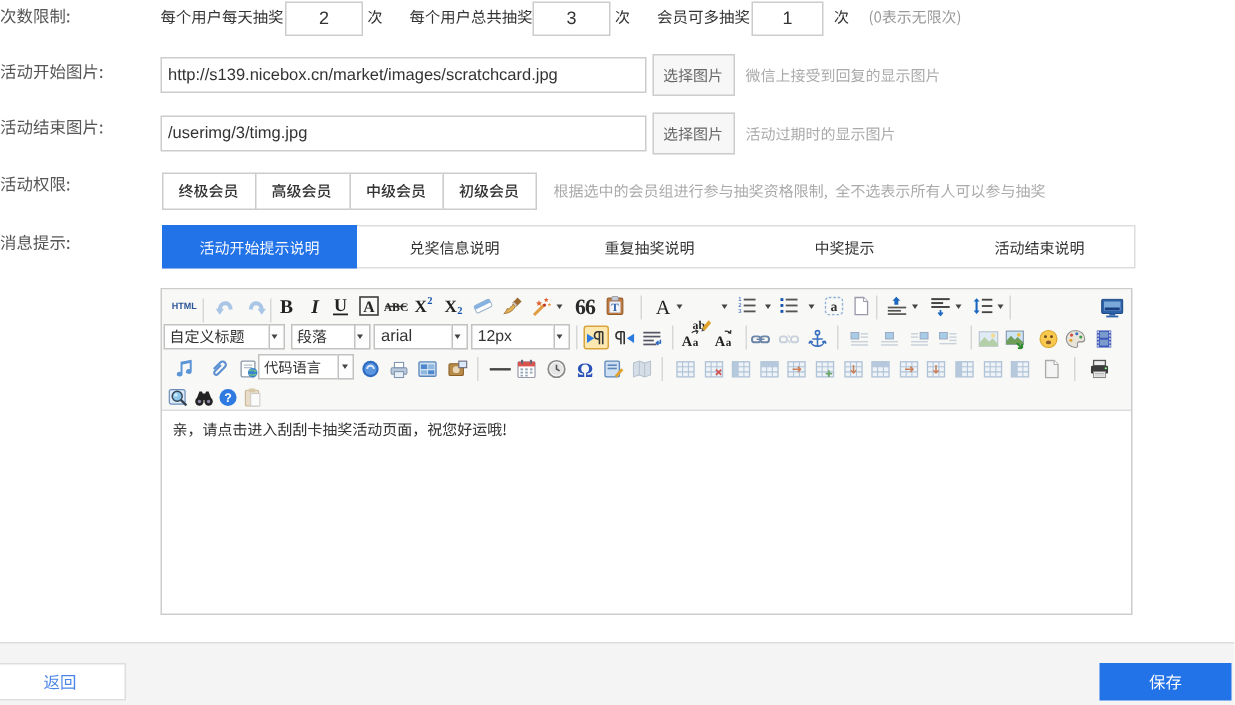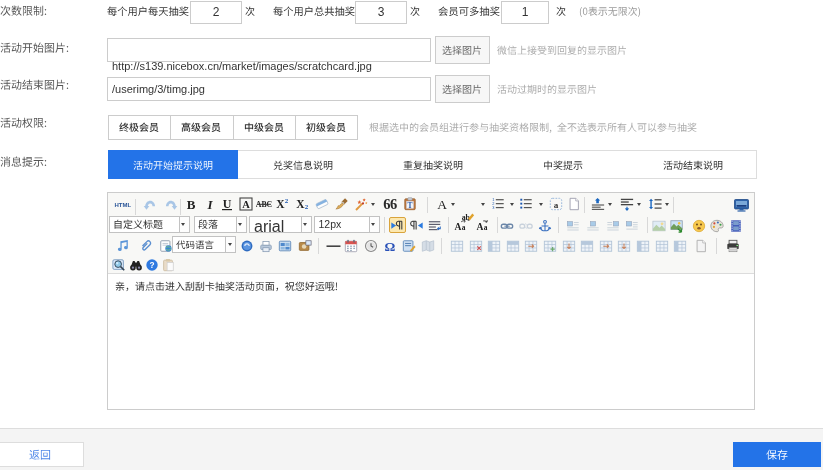--- a/index.html
+++ b/index.html
@@ -50,21 +50,21 @@
       <svg width="62" height="12" viewBox="0 -8.80 62.31 11.50" style="display:block;overflow:visible">
         <path d="M2.4 2.0 3.0 1.7C2.1 0.3 1.7 -1.4 1.7 -3.1C1.7 -4.8 2.1 -6.5 3.0 -7.9L2.4 -8.2C1.5 -6.7 0.9 -5.1 0.9 -3.1C0.9 -1.1 1.5 0.5 2.4 2.0Z M6.2 0.1C7.5 0.1 8.4 -1.1 8.4 -3.7C8.4 -6.2 7.5 -7.5 6.2 -7.5C4.8 -7.5 3.9 -6.2 3.9 -3.7C3.9 -1.1 4.8 0.1 6.2 0.1ZM6.2 -0.6C5.3 -0.6 4.8 -1.5 4.8 -3.7C4.8 -5.8 5.3 -6.7 6.2 -6.7C7.0 -6.7 7.6 -5.8 7.6 -3.7C7.6 -1.5 7.0 -0.6 6.2 -0.6Z M11.4 0.8C11.7 0.6 12.1 0.5 14.8 -0.4C14.8 -0.5 14.7 -0.8 14.7 -1.0L12.3 -0.3V-2.5C12.9 -2.9 13.4 -3.4 13.8 -3.9C14.6 -1.8 16.0 -0.2 18.1 0.5C18.2 0.3 18.4 -0.0 18.6 -0.2C17.6 -0.5 16.8 -1.0 16.1 -1.6C16.7 -2.0 17.4 -2.5 18.0 -3.0L17.4 -3.5C16.9 -3.0 16.2 -2.5 15.6 -2.1C15.2 -2.6 14.8 -3.2 14.6 -3.9H18.3V-4.5H14.3V-5.4H17.5V-6.0H14.3V-6.9H17.9V-7.5H14.3V-8.4H13.5V-7.5H10.0V-6.9H13.5V-6.0H10.5V-5.4H13.5V-4.5H9.6V-3.9H12.9C11.9 -3.0 10.5 -2.2 9.3 -1.8C9.4 -1.7 9.7 -1.4 9.8 -1.2C10.3 -1.4 10.9 -1.7 11.5 -2.0V-0.6C11.5 -0.1 11.3 0.0 11.1 0.1C11.2 0.3 11.4 0.6 11.4 0.8Z M21.3 -3.5C20.8 -2.4 20.1 -1.3 19.3 -0.6C19.5 -0.5 19.8 -0.2 20.0 -0.1C20.8 -0.9 21.6 -2.1 22.0 -3.3ZM25.8 -3.2C26.5 -2.2 27.2 -0.9 27.5 -0.1L28.3 -0.4C28.0 -1.3 27.2 -2.6 26.5 -3.5ZM20.4 -7.7V-6.9H27.5V-7.7ZM19.5 -5.2V-4.5H23.5V-0.2C23.5 -0.0 23.5 0.0 23.3 0.0C23.1 0.0 22.4 0.0 21.8 0.0C21.9 0.2 22.0 0.6 22.0 0.8C22.9 0.8 23.5 0.8 23.9 0.7C24.2 0.5 24.4 0.3 24.4 -0.2V-4.5H28.3V-5.2Z M30.1 -7.7V-7.0H33.4C33.4 -6.3 33.3 -5.5 33.2 -4.8H29.4V-4.0H33.1C32.7 -2.3 31.7 -0.7 29.3 0.2C29.5 0.3 29.7 0.6 29.8 0.8C32.4 -0.2 33.4 -2.1 33.8 -4.0H34.0V-0.6C34.0 0.3 34.3 0.6 35.4 0.6C35.6 0.6 37.0 0.6 37.2 0.6C38.2 0.6 38.4 0.1 38.5 -1.4C38.3 -1.5 38.0 -1.6 37.8 -1.8C37.8 -0.4 37.7 -0.2 37.2 -0.2C36.9 -0.2 35.7 -0.2 35.4 -0.2C34.9 -0.2 34.8 -0.2 34.8 -0.6V-4.0H38.4V-4.8H34.0C34.1 -5.5 34.1 -6.3 34.1 -7.0H37.9V-7.7Z M39.9 -8.0V0.8H40.5V-7.3H42.0C41.8 -6.6 41.5 -5.8 41.2 -5.0C41.9 -4.2 42.1 -3.6 42.1 -3.0C42.1 -2.7 42.0 -2.4 41.9 -2.3C41.8 -2.3 41.7 -2.2 41.6 -2.2C41.4 -2.2 41.2 -2.2 41.0 -2.2C41.1 -2.0 41.2 -1.8 41.2 -1.6C41.4 -1.6 41.6 -1.6 41.8 -1.6C42.0 -1.6 42.2 -1.7 42.4 -1.8C42.6 -2.0 42.8 -2.4 42.8 -2.9C42.8 -3.6 42.6 -4.3 41.9 -5.1C42.2 -5.9 42.6 -6.9 42.9 -7.7L42.4 -8.0L42.2 -8.0ZM47.0 -5.5V-4.2H44.1V-5.5ZM47.0 -6.1H44.1V-7.3H47.0ZM43.3 0.8C43.5 0.7 43.8 0.6 45.9 0.0C45.9 -0.2 45.9 -0.5 45.9 -0.7L44.1 -0.2V-3.6H45.0C45.5 -1.6 46.5 -0.0 48.1 0.7C48.2 0.5 48.4 0.2 48.6 0.1C47.8 -0.2 47.1 -0.8 46.6 -1.5C47.2 -1.9 47.9 -2.3 48.4 -2.7L47.9 -3.2C47.5 -2.9 46.8 -2.4 46.3 -2.1C46.1 -2.5 45.9 -3.0 45.7 -3.6H47.8V-8.0H43.4V-0.5C43.4 -0.1 43.1 0.1 43.0 0.2C43.1 0.3 43.3 0.6 43.3 0.8Z M49.5 -7.2C50.2 -6.8 51.0 -6.2 51.4 -5.8L51.9 -6.4C51.5 -6.8 50.6 -7.4 50.0 -7.7ZM49.4 -0.7 50.0 -0.2C50.7 -1.1 51.4 -2.3 52.0 -3.3L51.4 -3.8C50.8 -2.7 49.9 -1.5 49.4 -0.7ZM53.5 -8.4C53.1 -6.8 52.6 -5.2 51.8 -4.3C52.0 -4.2 52.4 -4.0 52.5 -3.8C52.9 -4.4 53.3 -5.1 53.6 -6.0H57.3C57.1 -5.3 56.8 -4.5 56.6 -4.0C56.7 -4.0 57.0 -3.8 57.2 -3.7C57.5 -4.4 58.0 -5.5 58.2 -6.4L57.7 -6.7L57.5 -6.7H53.9C54.0 -7.2 54.2 -7.7 54.3 -8.2ZM54.6 -5.5V-4.9C54.6 -3.4 54.4 -1.2 51.3 0.3C51.5 0.4 51.8 0.7 51.9 0.8C53.9 -0.1 54.7 -1.4 55.1 -2.6C55.7 -1.1 56.6 0.1 58.0 0.7C58.1 0.5 58.4 0.2 58.5 0.1C56.8 -0.6 55.9 -2.1 55.4 -4.1C55.4 -4.4 55.4 -4.6 55.4 -4.8V-5.5Z M59.9 2.0C60.8 0.5 61.4 -1.1 61.4 -3.1C61.4 -5.1 60.8 -6.7 59.9 -8.2L59.4 -7.9C60.2 -6.5 60.6 -4.8 60.6 -3.1C60.6 -1.4 60.2 0.3 59.4 1.7Z" fill="#999999"></path>
       </svg>
     </div>
 <div style="position:absolute;left:0.0px;top:41.6px">
       <svg width="69" height="13" viewBox="0 -9.68 69.06 12.65" style="display:block;overflow:visible">
         <path d="M1.0 -8.5C1.7 -8.2 2.6 -7.6 3.1 -7.3L3.5 -8.0C3.1 -8.3 2.1 -8.8 1.5 -9.1ZM0.5 -5.5C1.1 -5.1 2.0 -4.6 2.5 -4.3L3.0 -5.0C2.5 -5.3 1.6 -5.8 0.9 -6.1ZM0.7 0.2 1.4 0.7C2.1 -0.3 2.8 -1.7 3.4 -2.8L2.8 -3.4C2.2 -2.1 1.3 -0.7 0.7 0.2ZM3.5 -6.0V-5.2H6.7V-3.4H4.3V0.9H5.1V0.4H9.0V0.8H9.8V-3.4H7.5V-5.2H10.5V-6.0H7.5V-7.9C8.4 -8.1 9.3 -8.3 10.1 -8.6L9.4 -9.2C8.2 -8.8 5.9 -8.4 4.0 -8.2C4.1 -8.0 4.2 -7.7 4.3 -7.5C5.1 -7.6 5.9 -7.7 6.7 -7.8V-6.0ZM5.1 -0.4V-2.6H9.0V-0.4Z M12.0 -8.3V-7.6H16.2V-8.3ZM18.2 -9.1C18.2 -8.3 18.2 -7.5 18.1 -6.7H16.6V-5.9H18.1C18.0 -3.4 17.5 -1.1 16.0 0.3C16.3 0.4 16.5 0.7 16.7 0.9C18.3 -0.7 18.8 -3.2 18.9 -5.9H20.6C20.4 -2.0 20.3 -0.5 20.0 -0.2C19.9 -0.1 19.8 -0.0 19.6 -0.0C19.3 -0.0 18.8 -0.0 18.1 -0.1C18.3 0.1 18.4 0.5 18.4 0.7C19.0 0.7 19.6 0.7 19.9 0.7C20.3 0.7 20.5 0.6 20.7 0.3C21.1 -0.2 21.2 -1.7 21.4 -6.3C21.4 -6.4 21.4 -6.7 21.4 -6.7H19.0C19.0 -7.5 19.0 -8.3 19.0 -9.1ZM12.0 -0.5 12.0 -0.5V-0.5C12.2 -0.6 12.6 -0.7 15.7 -1.4L15.9 -0.7L16.6 -0.9C16.4 -1.7 15.9 -3.0 15.5 -4.0L14.8 -3.8C15.0 -3.3 15.3 -2.7 15.5 -2.1L12.8 -1.6C13.3 -2.6 13.7 -3.8 14.0 -5.0H16.4V-5.7H11.6V-5.0H13.1C12.8 -3.7 12.4 -2.4 12.2 -2.0C12.0 -1.6 11.9 -1.3 11.7 -1.2C11.8 -1.0 11.9 -0.6 12.0 -0.5Z M29.1 -7.7V-4.6H26.1V-5.1V-7.7ZM22.6 -4.6V-3.8H25.2C25.0 -2.3 24.5 -0.8 22.6 0.3C22.8 0.5 23.1 0.7 23.3 0.9C25.3 -0.4 25.9 -2.1 26.0 -3.8H29.1V0.9H30.0V-3.8H32.4V-4.6H30.0V-7.7H32.1V-8.5H23.0V-7.7H25.2V-5.1L25.2 -4.6Z M38.1 -3.6V0.9H38.8V0.4H42.2V0.9H43.0V-3.6ZM38.8 -0.3V-2.8H42.2V-0.3ZM37.7 -4.5C38.0 -4.6 38.5 -4.7 42.6 -5.0C42.7 -4.7 42.9 -4.4 43.0 -4.2L43.7 -4.6C43.3 -5.4 42.5 -6.7 41.8 -7.6L41.1 -7.3C41.5 -6.8 41.9 -6.3 42.2 -5.7L38.7 -5.5C39.4 -6.5 40.2 -7.7 40.8 -9.0L39.9 -9.3C39.3 -7.9 38.4 -6.4 38.1 -6.0C37.9 -5.6 37.7 -5.3 37.4 -5.3C37.5 -5.1 37.7 -4.7 37.7 -4.5ZM35.2 -6.2H36.5C36.3 -4.8 36.1 -3.6 35.7 -2.7C35.3 -2.9 35.0 -3.2 34.6 -3.5C34.8 -4.3 35.0 -5.2 35.2 -6.2ZM33.7 -3.2C34.3 -2.8 34.8 -2.4 35.4 -1.9C34.9 -0.9 34.2 -0.2 33.4 0.2C33.6 0.4 33.8 0.7 33.9 0.9C34.8 0.3 35.5 -0.4 36.0 -1.4C36.4 -1.0 36.8 -0.6 37.0 -0.2L37.5 -0.9C37.2 -1.3 36.8 -1.7 36.3 -2.1C36.8 -3.4 37.1 -4.9 37.3 -6.9L36.8 -7.0L36.7 -7.0H35.4C35.5 -7.7 35.6 -8.5 35.7 -9.1L35.0 -9.2C34.9 -8.5 34.8 -7.8 34.6 -7.0H33.5V-6.2H34.5C34.2 -5.1 34.0 -4.0 33.7 -3.2Z M48.1 -3.1C49.0 -2.9 50.1 -2.5 50.7 -2.2L51.1 -2.8C50.5 -3.0 49.4 -3.4 48.5 -3.6ZM47.0 -1.7C48.5 -1.5 50.4 -1.0 51.5 -0.7L51.9 -1.3C50.8 -1.6 48.9 -2.1 47.4 -2.2ZM44.9 -8.8V0.9H45.7V0.4H53.3V0.9H54.1V-8.8ZM45.7 -0.3V-8.0H53.3V-0.3ZM48.6 -7.8C48.0 -6.9 47.1 -6.0 46.1 -5.5C46.3 -5.4 46.6 -5.1 46.7 -5.0C47.0 -5.2 47.4 -5.5 47.7 -5.8C48.0 -5.4 48.4 -5.1 48.9 -4.8C47.9 -4.3 46.9 -4.0 45.9 -3.8C46.1 -3.7 46.2 -3.3 46.3 -3.1C47.4 -3.4 48.5 -3.8 49.6 -4.4C50.5 -3.9 51.5 -3.5 52.6 -3.3C52.7 -3.5 52.9 -3.7 53.1 -3.9C52.1 -4.1 51.1 -4.4 50.3 -4.8C51.1 -5.3 51.8 -5.9 52.2 -6.7L51.8 -6.9L51.6 -6.9H48.8C49.0 -7.1 49.1 -7.3 49.2 -7.5ZM48.2 -6.2 48.2 -6.3H51.1C50.7 -5.8 50.2 -5.5 49.6 -5.1C49.0 -5.4 48.5 -5.8 48.2 -6.2Z M57.0 -9.0V-5.3C57.0 -3.3 56.8 -1.3 55.4 0.3C55.6 0.4 55.9 0.7 56.1 0.9C57.1 -0.2 57.5 -1.6 57.7 -2.9H62.3V0.9H63.2V-3.8H57.8C57.8 -4.3 57.8 -4.8 57.8 -5.3V-5.5H64.9V-6.4H61.8V-9.2H61.0V-6.4H57.8V-9.0Z M67.5 -4.3C67.9 -4.3 68.3 -4.6 68.3 -5.1C68.3 -5.5 67.9 -5.8 67.5 -5.8C67.1 -5.8 66.8 -5.5 66.8 -5.1C66.8 -4.6 67.1 -4.3 67.5 -4.3ZM67.5 0.1C67.9 0.1 68.3 -0.2 68.3 -0.6C68.3 -1.1 67.9 -1.4 67.5 -1.4C67.1 -1.4 66.8 -1.1 66.8 -0.6C66.8 -0.2 67.1 0.1 67.5 0.1Z" fill="#555555"></path>
       </svg>
     </div>
 <div style="position:absolute;left:107px;top:38px;width:324px;height:24px;border:1px solid #cccccc;background:#fff"></div>
-<div style="position:absolute;left:112px;top:44px;font-family:'Liberation Sans',sans-serif;font-size:11px;color:#333333;white-space:nowrap;margin-top:16px;">http://s139.nicebox.cn/market/images/scratchcard.jpg</div>
+<div style="position:absolute;left:112px;top:44px;font-family:'Liberation Sans',sans-serif;font-size:11px;color:#333333;white-space:nowrap;">http://s139.nicebox.cn/market/images/scratchcard.jpg</div>
 <div style="position:absolute;left:435px;top:35.5px;width:55px;height:28.5px;border:1px solid #cccccc;background:#f7f7f7"></div>
 <div style="position:absolute;left:442.0px;top:45.0px">
       <svg width="40" height="12" viewBox="0 -8.80 40.00 11.50" style="display:block;overflow:visible">
         <path d="M0.6 -7.7C1.2 -7.2 1.9 -6.5 2.2 -6.0L2.8 -6.4C2.5 -6.9 1.8 -7.6 1.2 -8.1ZM4.5 -8.1C4.2 -7.2 3.8 -6.3 3.3 -5.7C3.4 -5.7 3.8 -5.5 3.9 -5.3C4.1 -5.6 4.4 -6.0 4.5 -6.4H6.0V-4.9H3.2V-4.2H5.0C4.8 -2.9 4.4 -2.0 2.9 -1.4C3.1 -1.3 3.3 -1.0 3.4 -0.8C5.1 -1.5 5.6 -2.6 5.8 -4.2H6.8V-1.9C6.8 -1.2 7.0 -0.9 7.7 -0.9C7.9 -0.9 8.5 -0.9 8.7 -0.9C9.3 -0.9 9.5 -1.2 9.6 -2.5C9.4 -2.6 9.1 -2.7 8.9 -2.8C8.9 -1.8 8.9 -1.6 8.6 -1.6C8.5 -1.6 7.9 -1.6 7.8 -1.6C7.6 -1.6 7.5 -1.7 7.5 -1.9V-4.2H9.5V-4.9H6.8V-6.4H9.1V-7.0H6.8V-8.4H6.0V-7.0H4.9C5.0 -7.3 5.1 -7.6 5.2 -8.0ZM2.5 -4.6H0.6V-3.9H1.8V-0.8C1.4 -0.6 0.9 -0.3 0.5 0.1L1.0 0.8C1.5 0.2 2.1 -0.3 2.4 -0.3C2.6 -0.3 3.0 -0.1 3.4 0.2C4.0 0.6 4.8 0.7 6.0 0.7C7.0 0.7 8.7 0.6 9.5 0.6C9.5 0.4 9.6 -0.0 9.7 -0.2C8.7 -0.1 7.2 -0.0 6.0 -0.0C5.0 -0.0 4.1 -0.1 3.5 -0.5C3.0 -0.7 2.8 -1.0 2.5 -1.0Z M11.8 -8.4V-6.4H10.5V-5.7H11.8V-3.6C11.2 -3.4 10.8 -3.3 10.4 -3.1L10.6 -2.4L11.8 -2.8V-0.1C11.8 0.0 11.7 0.1 11.6 0.1C11.5 0.1 11.1 0.1 10.7 0.1C10.8 0.3 10.8 0.6 10.9 0.8C11.5 0.8 11.9 0.8 12.2 0.6C12.4 0.5 12.5 0.3 12.5 -0.1V-3.1L13.7 -3.4L13.6 -4.1L12.5 -3.8V-5.7H13.7V-6.4H12.5V-8.4ZM18.0 -7.2C17.7 -6.7 17.2 -6.2 16.6 -5.8C16.1 -6.2 15.7 -6.7 15.3 -7.2ZM14.0 -7.9V-7.2H14.6C15.0 -6.5 15.5 -5.9 16.0 -5.4C15.3 -5.0 14.4 -4.6 13.5 -4.4C13.7 -4.3 13.8 -4.0 13.9 -3.8C14.8 -4.1 15.8 -4.5 16.6 -5.0C17.4 -4.5 18.3 -4.0 19.3 -3.8C19.4 -4.0 19.6 -4.3 19.7 -4.4C18.8 -4.6 17.9 -5.0 17.2 -5.4C18.0 -6.0 18.7 -6.8 19.1 -7.7L18.6 -7.9L18.5 -7.9ZM16.2 -4.1V-3.2H14.2V-2.6H16.2V-1.5H13.7V-0.8H16.2V0.8H16.9V-0.8H19.6V-1.5H16.9V-2.6H18.9V-3.2H16.9V-4.1Z M23.8 -2.8C24.6 -2.6 25.6 -2.3 26.1 -2.0L26.4 -2.5C25.9 -2.8 24.9 -3.1 24.1 -3.2ZM22.8 -1.5C24.1 -1.4 25.9 -1.0 26.8 -0.6L27.1 -1.2C26.2 -1.5 24.4 -1.9 23.1 -2.0ZM20.8 -8.0V0.8H21.6V0.4H28.4V0.8H29.2V-8.0ZM21.6 -0.3V-7.3H28.4V-0.3ZM24.1 -7.1C23.6 -6.3 22.8 -5.5 21.9 -5.0C22.1 -4.9 22.3 -4.6 22.4 -4.5C22.8 -4.7 23.1 -5.0 23.4 -5.2C23.7 -4.9 24.0 -4.6 24.4 -4.3C23.6 -3.9 22.6 -3.6 21.7 -3.5C21.9 -3.3 22.0 -3.0 22.1 -2.9C23.1 -3.1 24.1 -3.5 25.1 -4.0C25.9 -3.5 26.9 -3.2 27.8 -3.0C27.9 -3.1 28.1 -3.4 28.2 -3.5C27.4 -3.7 26.5 -4.0 25.7 -4.3C26.4 -4.8 27.1 -5.4 27.5 -6.1L27.1 -6.3L26.9 -6.3H24.4C24.5 -6.5 24.6 -6.7 24.8 -6.9ZM23.8 -5.6 23.9 -5.7H26.4C26.1 -5.3 25.6 -5.0 25.1 -4.7C24.6 -4.9 24.1 -5.3 23.8 -5.6Z M31.8 -8.1V-4.8C31.8 -3.0 31.7 -1.2 30.4 0.2C30.6 0.4 30.8 0.6 31.0 0.8C31.9 -0.2 32.3 -1.4 32.5 -2.7H36.7V0.8H37.5V-3.4H32.5C32.6 -3.9 32.6 -4.4 32.6 -4.8V-5.0H39.0V-5.8H36.2V-8.4H35.4V-5.8H32.6V-8.1Z" fill="#666666"></path>
       </svg>
     </div>
 <div style="position:absolute;left:497.0px;top:45.0px">
       <svg width="130" height="12" viewBox="0 -8.80 130.00 11.50" style="display:block;overflow:visible">
         <path d="M2.0 -8.4C1.6 -7.7 0.9 -6.9 0.3 -6.4C0.4 -6.3 0.6 -6.0 0.7 -5.8C1.4 -6.4 2.2 -7.3 2.7 -8.2ZM3.3 -3.2V-2.0C3.3 -1.3 3.2 -0.4 2.5 0.3C2.7 0.4 2.9 0.6 3.0 0.8C3.8 -0.0 3.9 -1.2 3.9 -2.0V-2.6H5.2V-1.4C5.2 -1.0 5.1 -0.9 5.0 -0.8C5.0 -0.6 5.2 -0.3 5.2 -0.2C5.4 -0.3 5.6 -0.5 6.8 -1.3C6.7 -1.5 6.7 -1.7 6.6 -1.9L5.9 -1.4V-3.2ZM7.4 -5.7H8.6C8.4 -4.5 8.2 -3.4 7.9 -2.5C7.6 -3.3 7.4 -4.3 7.3 -5.3ZM2.8 -4.5V-3.8H6.2V-3.9C6.3 -3.8 6.5 -3.6 6.5 -3.5C6.7 -3.7 6.8 -3.9 6.9 -4.2C7.0 -3.3 7.2 -2.4 7.5 -1.7C7.1 -0.9 6.5 -0.2 5.7 0.3C5.8 0.4 6.1 0.7 6.1 0.8C6.8 0.3 7.4 -0.2 7.8 -0.9C8.2 -0.2 8.6 0.4 9.2 0.8C9.3 0.6 9.5 0.3 9.7 0.2C9.1 -0.2 8.6 -0.8 8.2 -1.6C8.8 -2.7 9.1 -4.1 9.2 -5.7H9.6V-6.3H7.5C7.7 -7.0 7.8 -7.6 7.8 -8.3L7.1 -8.4C7.0 -6.8 6.7 -5.3 6.2 -4.3V-4.5ZM3.0 -7.6V-5.2H6.2V-7.6H5.6V-5.8H4.9V-8.4H4.3V-5.8H3.6V-7.6ZM2.2 -6.4C1.7 -5.3 0.9 -4.3 0.2 -3.6C0.3 -3.4 0.5 -3.1 0.6 -2.9C0.9 -3.2 1.2 -3.5 1.5 -3.9V0.8H2.2V-4.9C2.4 -5.3 2.7 -5.8 2.9 -6.2Z M13.8 -5.3V-4.7H18.7V-5.3ZM13.8 -3.9V-3.3H18.7V-3.9ZM13.1 -6.8V-6.1H19.5V-6.8ZM15.4 -8.2C15.7 -7.7 16.0 -7.2 16.1 -6.8L16.8 -7.1C16.6 -7.5 16.4 -8.0 16.1 -8.4ZM13.7 -2.4V0.8H14.3V0.4H18.1V0.8H18.8V-2.4ZM14.3 -0.2V-1.8H18.1V-0.2ZM12.6 -8.4C12.1 -6.9 11.2 -5.4 10.3 -4.4C10.4 -4.2 10.7 -3.8 10.7 -3.7C11.1 -4.0 11.4 -4.5 11.7 -5.0V0.8H12.4V-6.2C12.7 -6.8 13.0 -7.5 13.2 -8.2Z M24.3 -8.2V-0.4H20.5V0.3H29.5V-0.4H25.1V-4.4H28.8V-5.2H25.1V-8.2Z M34.6 -6.4C34.9 -6.0 35.1 -5.4 35.3 -5.0L35.9 -5.3C35.8 -5.7 35.4 -6.2 35.1 -6.6ZM31.6 -8.4V-6.4H30.4V-5.7H31.6V-3.5C31.1 -3.3 30.6 -3.2 30.3 -3.1L30.5 -2.4L31.6 -2.7V-0.1C31.6 0.0 31.6 0.1 31.4 0.1C31.3 0.1 31.0 0.1 30.6 0.1C30.7 0.3 30.8 0.6 30.8 0.8C31.4 0.8 31.7 0.8 32.0 0.6C32.2 0.5 32.3 0.3 32.3 -0.1V-3.0L33.3 -3.3L33.2 -4.0L32.3 -3.7V-5.7H33.3V-6.4H32.3V-8.4ZM35.7 -8.2C35.8 -8.0 36.0 -7.6 36.1 -7.4H33.8V-6.7H39.3V-7.4H36.9C36.8 -7.7 36.6 -8.0 36.4 -8.3ZM37.7 -6.6C37.5 -6.1 37.1 -5.5 36.8 -5.0H33.5V-4.4H39.5V-5.0H37.6C37.9 -5.4 38.1 -5.9 38.4 -6.4ZM37.6 -2.6C37.5 -2.0 37.1 -1.5 36.7 -1.1C36.1 -1.3 35.6 -1.5 35.0 -1.7C35.2 -2.0 35.4 -2.3 35.6 -2.6ZM34.0 -1.4C34.6 -1.2 35.4 -0.9 36.1 -0.6C35.4 -0.2 34.4 0.0 33.2 0.1C33.3 0.3 33.5 0.6 33.5 0.8C35.0 0.6 36.0 0.2 36.8 -0.3C37.6 0.1 38.4 0.5 38.9 0.8L39.4 0.2C38.9 -0.1 38.2 -0.4 37.4 -0.8C37.9 -1.3 38.2 -1.9 38.4 -2.6H39.6V-3.3H36.0C36.2 -3.6 36.3 -3.9 36.5 -4.2L35.8 -4.3C35.6 -4.0 35.4 -3.6 35.2 -3.3H33.4V-2.6H34.9C34.6 -2.1 34.3 -1.7 34.0 -1.4Z M48.2 -8.4C46.5 -8.1 43.4 -7.8 40.8 -7.7C40.9 -7.5 41.0 -7.2 41.0 -7.0C43.6 -7.2 46.7 -7.4 48.7 -7.8ZM44.3 -7.1C44.5 -6.6 44.8 -6.0 44.8 -5.6L45.5 -5.8C45.5 -6.1 45.2 -6.8 45.0 -7.2ZM47.7 -7.2C47.5 -6.7 47.1 -6.0 46.8 -5.5H42.4L43.0 -5.7C42.9 -6.1 42.6 -6.6 42.3 -7.0L41.7 -6.8C41.9 -6.4 42.2 -5.9 42.3 -5.5H40.7V-3.5H41.4V-4.9H48.5V-3.5H49.3V-5.5H47.6C47.9 -6.0 48.2 -6.5 48.5 -7.0ZM46.9 -3.0C46.5 -2.3 45.8 -1.7 45.0 -1.3C44.2 -1.8 43.5 -2.3 43.1 -3.0ZM41.9 -3.7V-3.0H42.4L42.3 -3.0C42.8 -2.2 43.5 -1.5 44.3 -0.9C43.2 -0.4 41.9 -0.1 40.5 0.1C40.7 0.3 40.9 0.6 41.0 0.8C42.4 0.5 43.8 0.1 45.0 -0.5C46.1 0.1 47.5 0.6 49.0 0.8C49.1 0.6 49.3 0.2 49.5 0.1C48.1 -0.1 46.8 -0.4 45.8 -0.9C46.7 -1.5 47.5 -2.4 48.1 -3.4L47.6 -3.8L47.4 -3.7Z M56.4 -7.5V-1.5H57.1V-7.5ZM58.4 -8.2V-0.4C58.4 -0.2 58.3 -0.1 58.2 -0.1C58.0 -0.1 57.5 -0.1 56.9 -0.2C57.0 0.0 57.1 0.4 57.1 0.6C57.9 0.6 58.4 0.6 58.7 0.4C59.0 0.3 59.1 0.1 59.1 -0.4V-8.2ZM50.6 -0.4 50.8 0.3C52.1 0.0 54.0 -0.3 55.8 -0.7L55.8 -1.3L53.6 -0.9V-2.5H55.6V-3.2H53.6V-4.2H52.9V-3.2H51.0V-2.5H52.9V-0.8ZM51.2 -4.4C51.4 -4.5 51.8 -4.5 54.9 -4.8C55.1 -4.6 55.2 -4.4 55.3 -4.2L55.9 -4.6C55.6 -5.2 54.9 -6.1 54.3 -6.8L53.8 -6.4C54.0 -6.1 54.3 -5.8 54.5 -5.4L52.0 -5.2C52.4 -5.8 52.8 -6.4 53.1 -7.1H55.9V-7.7H50.7V-7.1H52.3C52.0 -6.4 51.6 -5.7 51.4 -5.5C51.2 -5.3 51.1 -5.1 50.9 -5.1C51.0 -4.9 51.1 -4.5 51.2 -4.4Z M63.7 -5.0H66.2V-2.7H63.7ZM63.0 -5.7V-2.0H66.9V-5.7ZM60.8 -8.0V0.8H61.6V0.2H68.4V0.8H69.2V-8.0ZM61.6 -0.5V-7.2H68.4V-0.5Z M72.9 -4.4H77.5V-3.7H72.9ZM72.9 -5.6H77.5V-4.9H72.9ZM72.1 -6.1V-3.2H73.2C72.7 -2.4 71.8 -1.7 70.9 -1.3C71.1 -1.2 71.3 -0.9 71.5 -0.8C71.9 -1.0 72.3 -1.3 72.7 -1.7C73.1 -1.2 73.6 -0.8 74.2 -0.5C73.0 -0.2 71.7 0.0 70.3 0.1C70.5 0.3 70.6 0.6 70.6 0.8C72.1 0.7 73.7 0.4 75.1 -0.1C76.3 0.3 77.7 0.6 79.2 0.7C79.3 0.5 79.5 0.2 79.6 0.1C78.3 -0.0 77.0 -0.2 76.0 -0.5C76.9 -1.0 77.7 -1.6 78.2 -2.3L77.7 -2.6L77.6 -2.6H73.6C73.8 -2.8 73.9 -3.0 74.0 -3.2L74.0 -3.2H78.3V-6.1ZM72.7 -8.4C72.2 -7.4 71.3 -6.5 70.5 -5.9C70.6 -5.8 70.9 -5.5 71.0 -5.3C71.5 -5.7 72.0 -6.2 72.5 -6.8H79.0V-7.4H72.9C73.1 -7.7 73.2 -7.9 73.3 -8.2ZM77.0 -2.0C76.5 -1.5 75.8 -1.1 75.0 -0.8C74.3 -1.1 73.7 -1.5 73.2 -2.0Z M85.5 -4.2C86.1 -3.5 86.8 -2.5 87.0 -1.9L87.7 -2.3C87.4 -2.9 86.7 -3.9 86.1 -4.6ZM82.4 -8.4C82.3 -7.9 82.2 -7.3 82.0 -6.8H80.9V0.5H81.6V-0.2H84.3V-6.8H82.7C82.8 -7.2 83.0 -7.8 83.2 -8.3ZM81.6 -6.1H83.7V-4.0H81.6ZM81.6 -0.9V-3.4H83.7V-0.9ZM86.0 -8.4C85.7 -7.1 85.1 -5.7 84.4 -4.8C84.6 -4.7 84.9 -4.5 85.1 -4.4C85.4 -4.8 85.7 -5.5 86.0 -6.1H88.6C88.4 -2.1 88.3 -0.6 88.0 -0.2C87.8 -0.1 87.7 -0.1 87.5 -0.1C87.3 -0.1 86.7 -0.1 86.0 -0.1C86.2 0.1 86.3 0.4 86.3 0.6C86.8 0.6 87.4 0.6 87.8 0.6C88.1 0.6 88.4 0.5 88.6 0.2C89.0 -0.3 89.1 -1.9 89.3 -6.4C89.3 -6.5 89.3 -6.8 89.3 -6.8H86.3C86.4 -7.3 86.6 -7.8 86.7 -8.3Z M92.4 -5.7H97.6V-4.7H92.4ZM92.4 -7.3H97.6V-6.3H92.4ZM91.7 -7.9V-4.0H98.3V-7.9ZM98.2 -3.3C97.9 -2.7 97.3 -1.8 96.8 -1.3L97.4 -1.0C97.9 -1.5 98.4 -2.3 98.8 -3.0ZM91.2 -3.0C91.7 -2.3 92.1 -1.4 92.4 -0.9L93.0 -1.2C92.8 -1.7 92.2 -2.6 91.8 -3.2ZM95.7 -3.6V-0.4H94.2V-3.6H93.5V-0.4H90.4V0.3H99.6V-0.4H96.4V-3.6Z M102.3 -3.5C101.9 -2.4 101.2 -1.3 100.3 -0.6C100.5 -0.5 100.9 -0.2 101.0 -0.1C101.8 -0.9 102.6 -2.1 103.1 -3.3ZM106.8 -3.2C107.6 -2.2 108.3 -0.9 108.6 -0.1L109.3 -0.4C109.0 -1.3 108.3 -2.6 107.5 -3.5ZM101.5 -7.7V-6.9H108.5V-7.7ZM100.6 -5.2V-4.5H104.6V-0.2C104.6 -0.0 104.5 0.0 104.4 0.0C104.2 0.0 103.5 0.0 102.8 0.0C103.0 0.2 103.1 0.6 103.1 0.8C104.0 0.8 104.6 0.8 104.9 0.7C105.3 0.5 105.4 0.3 105.4 -0.2V-4.5H109.4V-5.2Z M113.8 -2.8C114.5 -2.6 115.6 -2.3 116.1 -2.0L116.4 -2.5C115.9 -2.8 114.9 -3.1 114.1 -3.2ZM112.8 -1.5C114.1 -1.4 115.9 -1.0 116.8 -0.6L117.2 -1.2C116.2 -1.5 114.5 -1.9 113.1 -2.0ZM110.8 -8.0V0.8H111.6V0.4H118.4V0.8H119.2V-8.0ZM111.6 -0.3V-7.3H118.4V-0.3ZM114.1 -7.1C113.6 -6.3 112.8 -5.5 111.9 -5.0C112.1 -4.9 112.3 -4.6 112.5 -4.5C112.8 -4.7 113.1 -5.0 113.4 -5.2C113.7 -4.9 114.0 -4.6 114.4 -4.3C113.6 -3.9 112.6 -3.6 111.7 -3.5C111.9 -3.3 112.0 -3.0 112.1 -2.9C113.1 -3.1 114.1 -3.5 115.1 -4.0C115.9 -3.5 116.9 -3.2 117.8 -3.0C117.9 -3.1 118.1 -3.4 118.2 -3.5C117.3 -3.7 116.5 -4.0 115.7 -4.3C116.4 -4.8 117.1 -5.4 117.5 -6.1L117.1 -6.3L117.0 -6.3H114.4C114.5 -6.5 114.7 -6.7 114.8 -6.9ZM113.8 -5.6 113.8 -5.7H116.4C116.1 -5.3 115.6 -5.0 115.1 -4.7C114.5 -4.9 114.1 -5.3 113.8 -5.6Z M121.8 -8.1V-4.8C121.8 -3.0 121.7 -1.2 120.4 0.2C120.6 0.4 120.8 0.6 121.0 0.8C121.9 -0.2 122.3 -1.4 122.5 -2.7H126.7V0.8H127.5V-3.4H122.5C122.6 -3.9 122.6 -4.4 122.6 -4.8V-5.0H129.0V-5.8H126.2V-8.4H125.4V-5.8H122.6V-8.1Z" fill="#a9a9a9"></path>
       </svg>
@@ -306,21 +306,21 @@
 <div style="position:absolute;left:235.5px;top:215.5px;width:11px;height:17px;border:1px solid #c2c2c2;background:#fdfdfd"></div>
 <div style="position:absolute;left:238.0px;top:222.5px;width:0;height:0;border-left:2.5px solid transparent;border-right:2.5px solid transparent;border-top:3.5px solid #444"></div>
 <div style="position:absolute;left:198.0px;top:219.0px">
       <svg width="20" height="12" viewBox="0 -8.80 20.00 11.50" style="display:block;overflow:visible">
         <path d="M5.4 -8.0V-6.8C5.4 -6.1 5.2 -5.2 4.2 -4.5C4.4 -4.5 4.7 -4.2 4.8 -4.1C5.9 -4.8 6.1 -5.9 6.1 -6.8V-7.4H7.5V-5.5C7.5 -4.8 7.6 -4.6 8.3 -4.6C8.4 -4.6 8.9 -4.6 9.0 -4.6C9.2 -4.6 9.4 -4.6 9.5 -4.6C9.5 -4.8 9.5 -5.0 9.5 -5.2C9.4 -5.2 9.2 -5.2 9.0 -5.2C8.9 -5.2 8.5 -5.2 8.3 -5.2C8.2 -5.2 8.2 -5.2 8.2 -5.5V-8.0ZM4.7 -3.9V-3.2H5.4L5.0 -3.1C5.3 -2.3 5.8 -1.5 6.3 -0.9C5.7 -0.4 4.8 -0.0 3.9 0.2C4.1 0.4 4.2 0.6 4.3 0.8C5.3 0.6 6.1 0.2 6.9 -0.4C7.5 0.1 8.3 0.5 9.1 0.8C9.2 0.6 9.4 0.3 9.6 0.1C8.8 -0.1 8.0 -0.4 7.4 -0.9C8.1 -1.6 8.6 -2.5 8.9 -3.7L8.4 -3.9L8.3 -3.9ZM5.6 -3.2H8.0C7.7 -2.5 7.3 -1.9 6.9 -1.4C6.3 -1.9 5.9 -2.5 5.6 -3.2ZM1.2 -7.5V-1.7L0.3 -1.6L0.5 -0.8L1.2 -1.0V0.7H1.9V-1.1L4.4 -1.5L4.3 -2.1L1.9 -1.8V-3.2H4.2V-3.9H1.9V-5.3H4.2V-6.0H1.9V-7.0C2.8 -7.3 3.7 -7.6 4.5 -7.9L3.8 -8.5C3.2 -8.1 2.1 -7.8 1.2 -7.5Z M10.6 0.2 11.2 0.8C11.8 0.0 12.5 -1.0 13.1 -1.8L12.6 -2.3C12.0 -1.4 11.2 -0.4 10.6 0.2ZM11.1 -5.8C11.7 -5.5 12.4 -5.0 12.8 -4.7L13.2 -5.3C12.8 -5.6 12.1 -6.0 11.5 -6.3ZM10.4 -3.9C11.0 -3.6 11.8 -3.1 12.1 -2.8L12.6 -3.4C12.2 -3.7 11.4 -4.1 10.8 -4.4ZM15.2 -6.5C14.8 -5.8 14.0 -4.8 12.9 -4.1C13.1 -4.0 13.3 -3.8 13.5 -3.7C13.9 -4.0 14.2 -4.3 14.6 -4.6C14.9 -4.3 15.4 -3.9 15.8 -3.6C14.9 -3.1 13.9 -2.8 13.0 -2.6C13.1 -2.4 13.3 -2.1 13.4 -1.9L14.0 -2.1V0.8H14.7V0.4H17.9V0.8H18.6V-2.2H14.2C15.0 -2.5 15.8 -2.8 16.5 -3.2C17.4 -2.7 18.4 -2.3 19.3 -2.0C19.4 -2.2 19.6 -2.5 19.7 -2.6C18.9 -2.9 17.9 -3.2 17.1 -3.6C17.9 -4.2 18.5 -4.8 18.9 -5.5L18.4 -5.8L18.3 -5.8H15.5C15.7 -6.0 15.8 -6.2 15.9 -6.4ZM14.7 -0.2V-1.6H17.9V-0.2ZM17.8 -5.2C17.5 -4.7 17.0 -4.3 16.5 -4.0C15.9 -4.3 15.4 -4.7 15.0 -5.1L15.1 -5.2ZM10.6 -7.7V-7.0H12.9V-6.2H13.6V-7.0H16.3V-6.2H17.1V-7.0H19.4V-7.7H17.1V-8.4H16.3V-7.7H13.6V-8.4H12.9V-7.7Z" fill="#333"></path>
       </svg>
     </div>
 <div style="position:absolute;left:249px;top:215.5px;width:62.5px;height:17px;border:1px solid #c2c2c2;background:#fff"></div>
 <div style="position:absolute;left:300.5px;top:215.5px;width:11px;height:17px;border:1px solid #c2c2c2;background:#fdfdfd"></div>
 <div style="position:absolute;left:303.0px;top:222.5px;width:0;height:0;border-left:2.5px solid transparent;border-right:2.5px solid transparent;border-top:3.5px solid #444"></div>
-<div style="position:absolute;left:254px;top:218.0px;font-family:'Liberation Sans',sans-serif;font-size:16px;color:#333;white-space:nowrap;">arial</div>
+<div style="position:absolute;left:254px;top:218.0px;font-family:'Liberation Sans',sans-serif;font-size:11px;color:#333;white-space:nowrap;">arial</div>
 <div style="position:absolute;left:313.5px;top:215.5px;width:66px;height:17px;border:1px solid #c2c2c2;background:#fff"></div>
 <div style="position:absolute;left:368.5px;top:215.5px;width:11px;height:17px;border:1px solid #c2c2c2;background:#fdfdfd"></div>
 <div style="position:absolute;left:371.0px;top:222.5px;width:0;height:0;border-left:2.5px solid transparent;border-right:2.5px solid transparent;border-top:3.5px solid #444"></div>
 <div style="position:absolute;left:318.5px;top:218.0px;font-family:'Liberation Sans',sans-serif;font-size:10.5px;color:#333;white-space:nowrap;">12px</div>
 <div style="position:absolute;left:383.5px;top:217px;width:1px;height:16px;background:#d8d8d8"></div>
 <div style="position:absolute;left:388.5px;top:216.5px;width:17px;height:16.5px;background:#fce8b0;border:1px solid #d9a43c;border-radius:2px"></div>
 <div style="position:absolute;left:390.0px;top:219.0px;line-height:0"><svg width="14" height="14" viewBox="0 0 16 16">
         <path d="M1.5 4 L7 7.5 L1.5 11 Z" fill="#2a7ae0"></path>
         <path d="M13.5 2.5 L13.5 12 M11 2.5 L11 12 M13.5 2.5 L9.5 2.5 A2.8 2.8 0 0 0 9.5 8 L11 8" stroke="#333" stroke-width="1.2" fill="none"></path>
       </svg></div>

